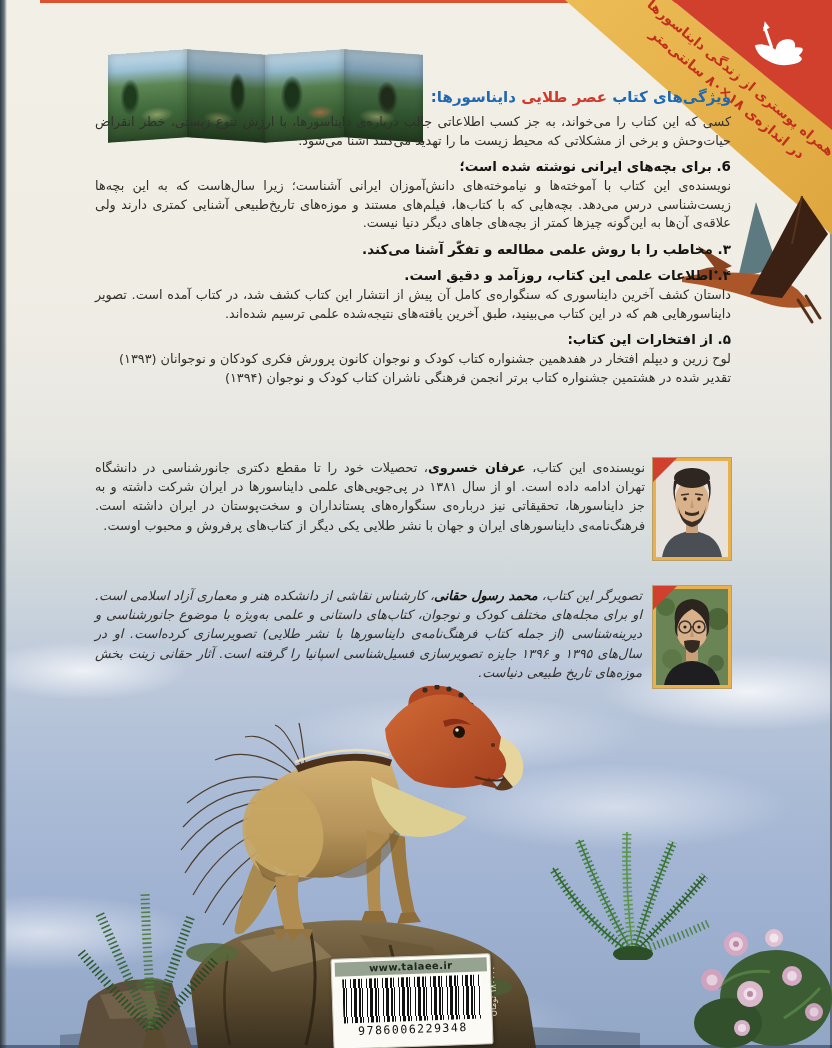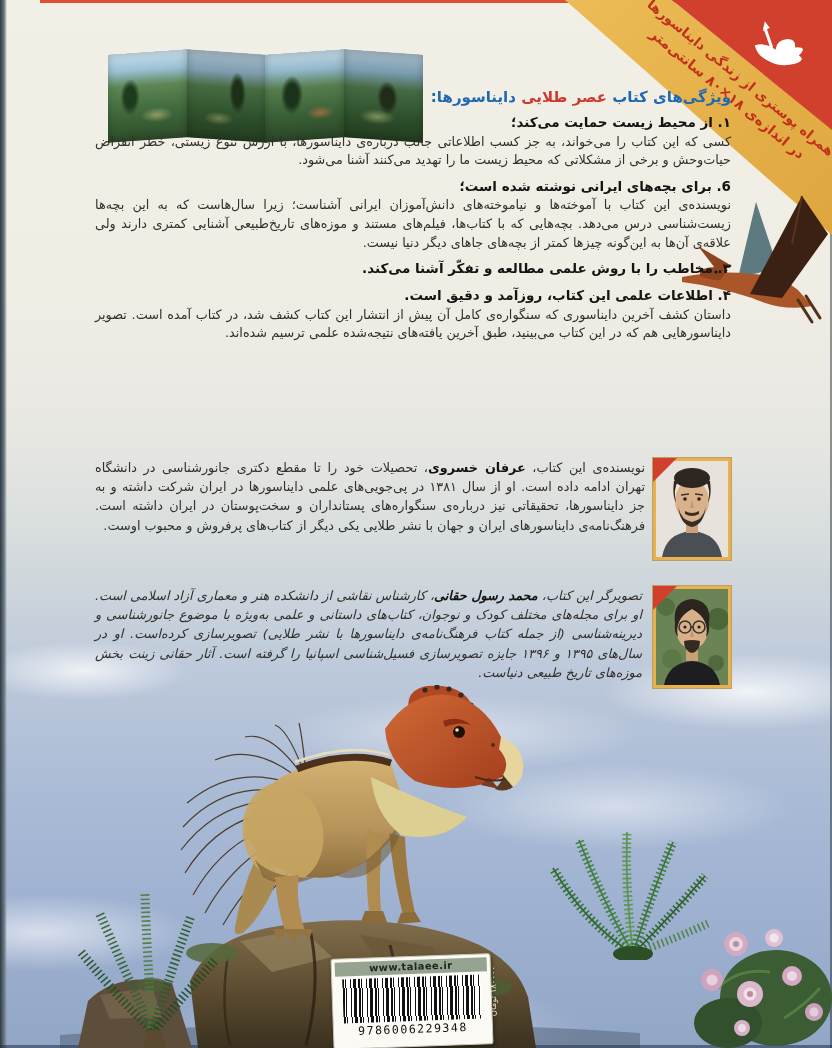--- a/index.html
+++ b/index.html
@@ -146,33 +146,37 @@
     <path d="M70,112 L122,14 L148,52 L102,116 Z" fill="#3a2113"></path>
     <path d="M122,14 L112,62" stroke="#56331c" stroke-width="2" fill="none"></path>
     <path d="M118,118 L132,140 M126,114 L140,136" stroke="#54301a" stroke-width="3" fill="none" stroke-linecap="round"></path>
   </svg>
 
   <div class="features">
     <div class="title">
       <span>ویژگی‌های کتاب </span><span class="hl">عصر طلایی</span><span> دایناسورها:</span>
     </div>
     <div class="section">
-      <div class="head">۱. از محیط زیست حمایت می‌کند؛</div>
       <div class="body">کسی که این کتاب را می‌خواند، به جز کسب اطلاعاتی جالب درباره‌ی دایناسورها، با ارزش تنوع زیستی، خطر انقراض حیات‌وحش و برخی از مشکلاتی که محیط زیست ما را تهدید می‌کنند آشنا می‌شود.</div>
     </div>
     <div class="section">
       <div class="head">6. برای بچه‌های ایرانی نوشته شده است؛</div>
       <div class="body">نویسنده‌ی این کتاب با آموخته‌ها و نیاموخته‌های دانش‌آموزان ایرانی آشناست؛ زیرا سال‌هاست که به این بچه‌ها زیست‌شناسی درس می‌دهد. بچه‌هایی که با کتاب‌ها، فیلم‌های مستند و موزه‌های تاریخ‌طبیعی آشنایی کمتری دارند ولی علاقه‌ی آن‌ها به این‌گونه چیزها کمتر از بچه‌های جاهای دیگر دنیا نیست.</div>
     </div>
     <div class="section">
       <div class="head">۳. مخاطب را با روش علمی مطالعه و تفکّر آشنا می‌کند.</div>
     </div>
     <div class="section">
       <div class="head">۴. اطلاعات علمی این کتاب، روزآمد و دقیق است.</div>
       <div class="body">داستان کشف آخرین دایناسوری که سنگواره‌ی کامل آن پیش از انتشار این کتاب کشف شد، در کتاب آمده است. تصویر دایناسورهایی هم که در این کتاب می‌بینید، طبق آخرین یافته‌های نتیجه‌شده علمی ترسیم شده‌اند.</div>
+    </div>
+    <div class="section">
+      <div class="head">۵. از افتخارات این کتاب:</div>
+      <div class="body">لوح زرین و دیپلم افتخار در هفدهمین جشنواره کتاب کودک و نوجوان کانون پرورش فکری کودکان و نوجوانان (۱۳۹۳)
+تقدیر شده در هشتمین جشنواره کتاب برتر انجمن فرهنگی ناشران کتاب کودک و نوجوان (۱۳۹۴)</div>
     </div>
   </div>
 
   <div class="bio bio-author">
     <div class="photo">
       <svg viewBox="0 0 72 96">
         <rect width="72" height="96" fill="#e7e3dc"></rect>
         <path d="M6,96 Q10,72 36,70 Q62,72 66,96 Z" fill="#4a4e55"></path>
         <rect x="30" y="58" width="12" height="14" fill="#caa27c"></rect>
         <ellipse cx="36" cy="40" rx="17" ry="21" fill="#d9b28b"></ellipse>

